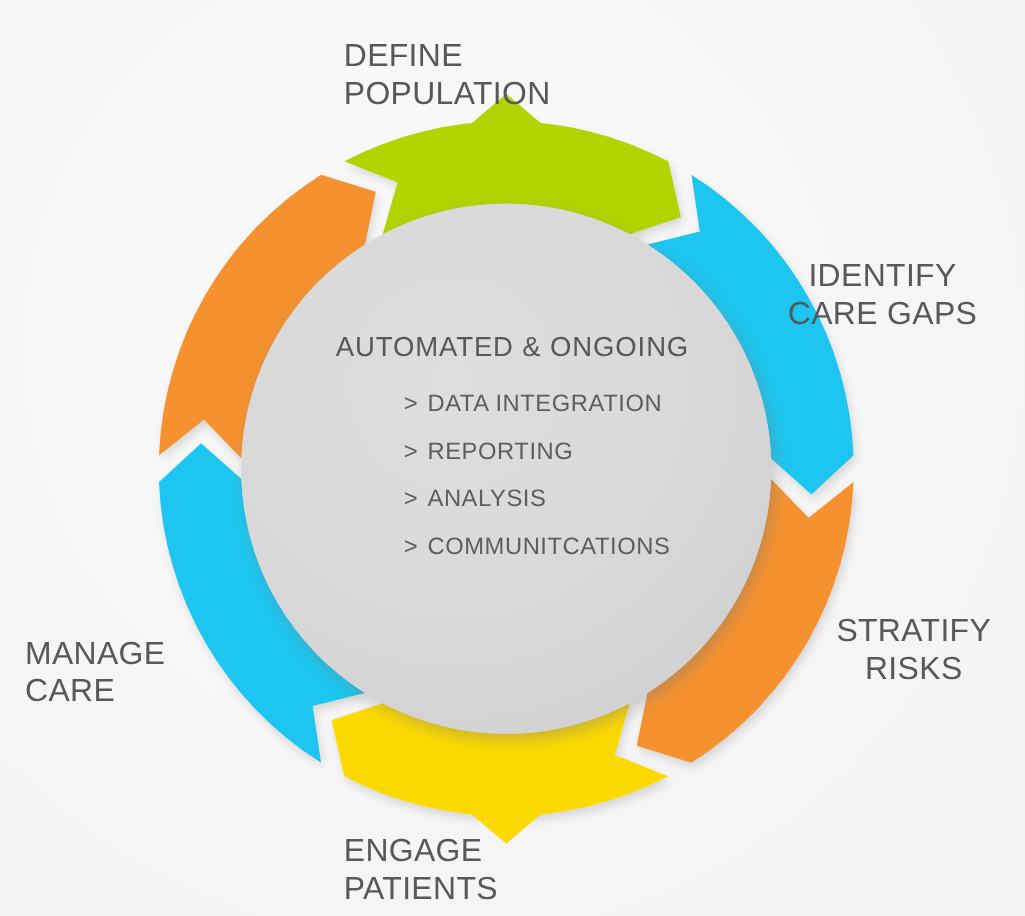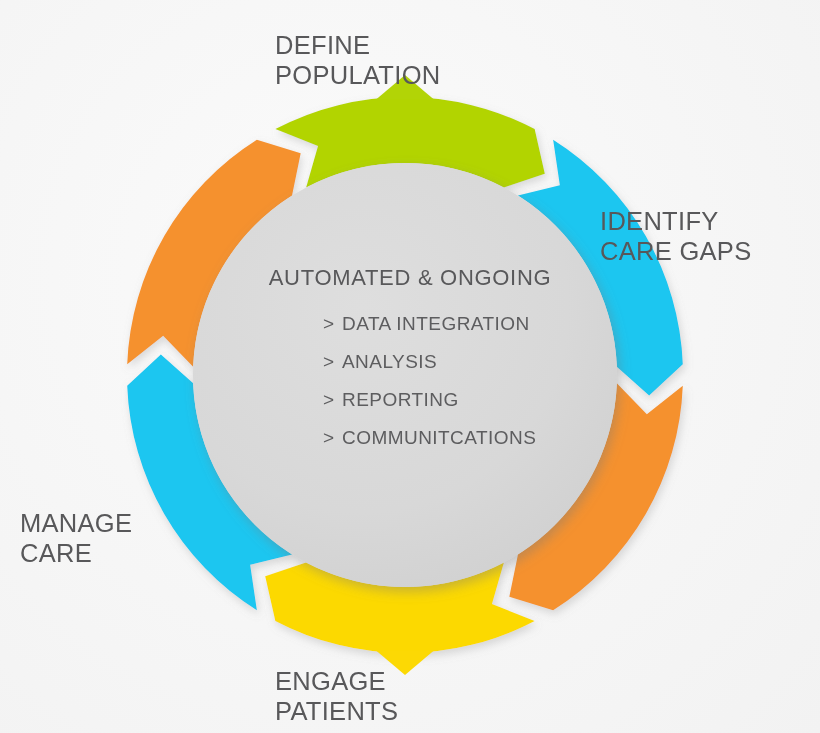--- a/index.html
+++ b/index.html
@@ -29,21 +29,21 @@
   .outer-label {
     position: absolute;
     color: #58585a;
     font-size: 25.5px;
     line-height: 1.18;
     letter-spacing: 0.3px;
     white-space: pre-line;
     font-weight: 400;
   }
   .lbl-define      { left: 275px; top: 30px;  width: 290px; }
-  .lbl-identify    { left: 600px; top: 206px; width: 212px; text-align: left; }
+  .lbl-identify    { left: 600px; top: 206px; width: 212px; text-align: center; }
   .lbl-stratify    { left: 650px; top: 490px; width: 162px; text-align: center; }
   .lbl-engage      { left: 275px; top: 666px; width: 290px; text-align: left; }
   .lbl-manage      { left: 20px;  top: 508px; width: 162px; text-align: left; }
   .lbl-measure     { left: 8px;   top: 188px; width: 200px; text-align: center; }
 
   .center-text {
     position: absolute;
     left: 205px;
     top: 265px;
     width: 410px;
@@ -111,31 +111,33 @@
       <circle cx="405" cy="375" r="212" fill="url(#innerGrad)" filter="url(#softShadow)"></circle>
     </g>
   </svg>
 
   <div class="outer-label lbl-define">DEFINE
 POPULATION</div>
 
   <div class="outer-label lbl-identify">IDENTIFY
 CARE GAPS</div>
 
+  <div class="outer-label lbl-stratify">STRATIFY
+RISKS</div>
 
   <div class="outer-label lbl-engage">ENGAGE
 PATIENTS</div>
 
   <div class="outer-label lbl-manage">MANAGE
 CARE</div>
 
 
   <div class="center-text">
     <div class="center-heading">AUTOMATED &amp; ONGOING</div>
     <ul class="bullet-list" id="bullet-list">
         <li class="bullet-item"><span class="bullet-marker">&gt;</span><span>DATA INTEGRATION</span></li>
+        <li class="bullet-item"><span class="bullet-marker">&gt;</span><span>REPORTING</span></li>
         <li class="bullet-item"><span class="bullet-marker">&gt;</span><span>ANALYSIS</span></li>
-        <li class="bullet-item"><span class="bullet-marker">&gt;</span><span>REPORTING</span></li>
         <li class="bullet-item"><span class="bullet-marker">&gt;</span><span>COMMUNITCATIONS</span></li>
       </ul>
   </div>
 
 </div>
 
 </body></html>

